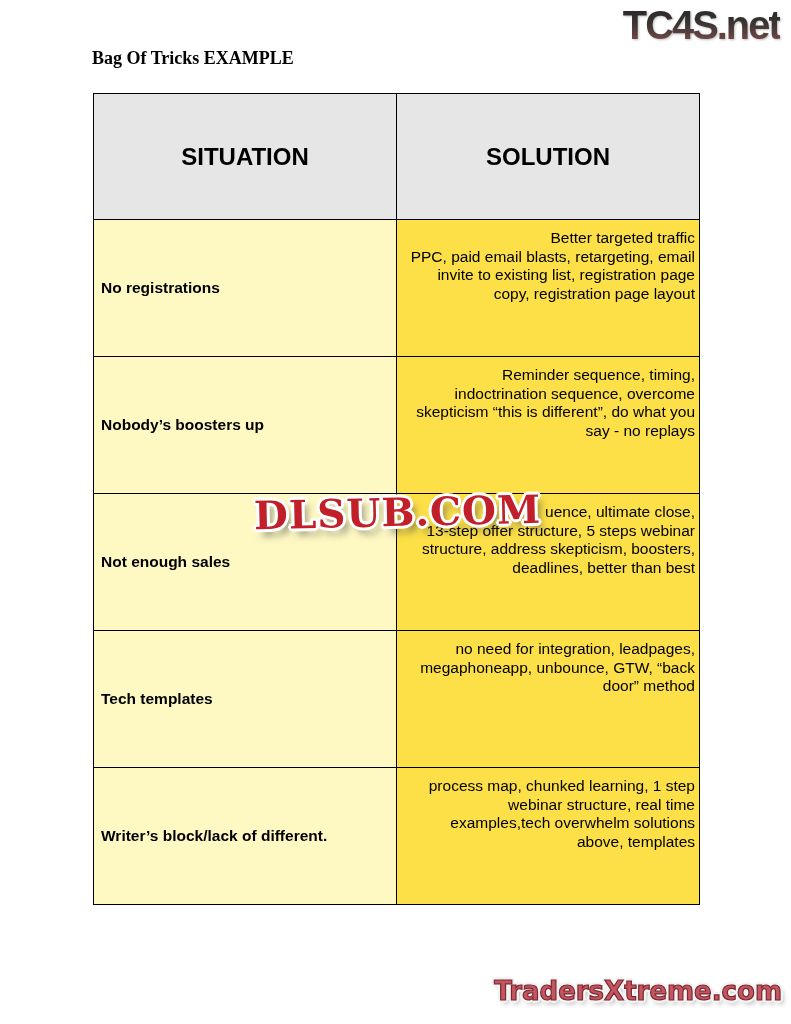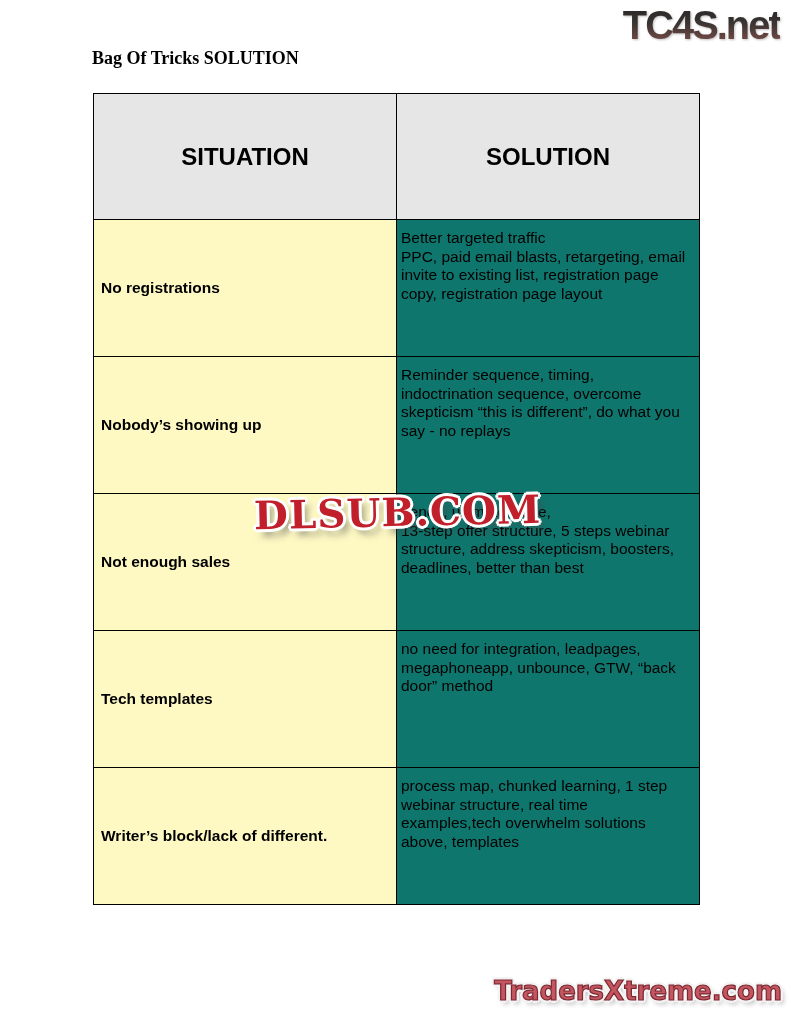--- a/index.html
+++ b/index.html
@@ -68,25 +68,25 @@
   td.situation-cell {
     font-weight: bold;
     font-size: 15.5px;
     vertical-align: middle;
     padding: 0 10px 0 7px;
     background: #fef9c3;
   }
   td.solution-cell {
     font-size: 15.5px;
     line-height: 18.6px;
-    text-align: left;
+    text-align: right;
     vertical-align: top;
     padding: 9px 4px 0 4px;
     white-space: pre-line;
-    background: #0f766e;
+    background: #fde047;
   }
 
   
   .watermark {
     position: absolute;
     left: 254px;
     top: 489px;
     font-family: "DejaVu Serif", serif;
     font-weight: bold;
     font-size: 39px;
@@ -116,21 +116,21 @@
       -3px 0 0 #f3f3f3, 3px 0 0 #f3f3f3, 0 -3px 0 #f3f3f3, 0 3px 0 #f3f3f3,
       3px 4px 5px rgba(0,0,0,0.3);
     white-space: nowrap;
   }
 </style>
 </head>
 <body>
 
 <div class="site-logo">TC4S.net</div>
 
-<div class="page-title">Bag Of Tricks SOLUTION</div>
+<div class="page-title">Bag Of Tricks EXAMPLE</div>
 
 <table class="bot-table">
   <colgroup>
     <col style="width: 50%">
     <col style="width: 50%">
   </colgroup>
   <thead>
     <tr>
       <th>SITUATION</th>
       <th>SOLUTION</th>
@@ -138,21 +138,21 @@
   </thead>
   <tbody>
     <tr>
       <td class="situation-cell">No registrations</td>
       <td class="solution-cell">Better targeted traffic
 PPC, paid email blasts, retargeting, email
 invite to existing list, registration page
 copy, registration page layout</td>
     </tr>
     <tr>
-      <td class="situation-cell">Nobody’s showing up</td>
+      <td class="situation-cell">Nobody’s boosters up</td>
       <td class="solution-cell">Reminder sequence, timing,
 indoctrination sequence, overcome
 skepticism “this is different”, do what you
 say - no replays</td>
     </tr>
     <tr>
       <td class="situation-cell">Not enough sales</td>
       <td class="solution-cell">uence, ultimate close,
 13-step offer structure, 5 steps webinar
 structure, address skepticism, boosters,

